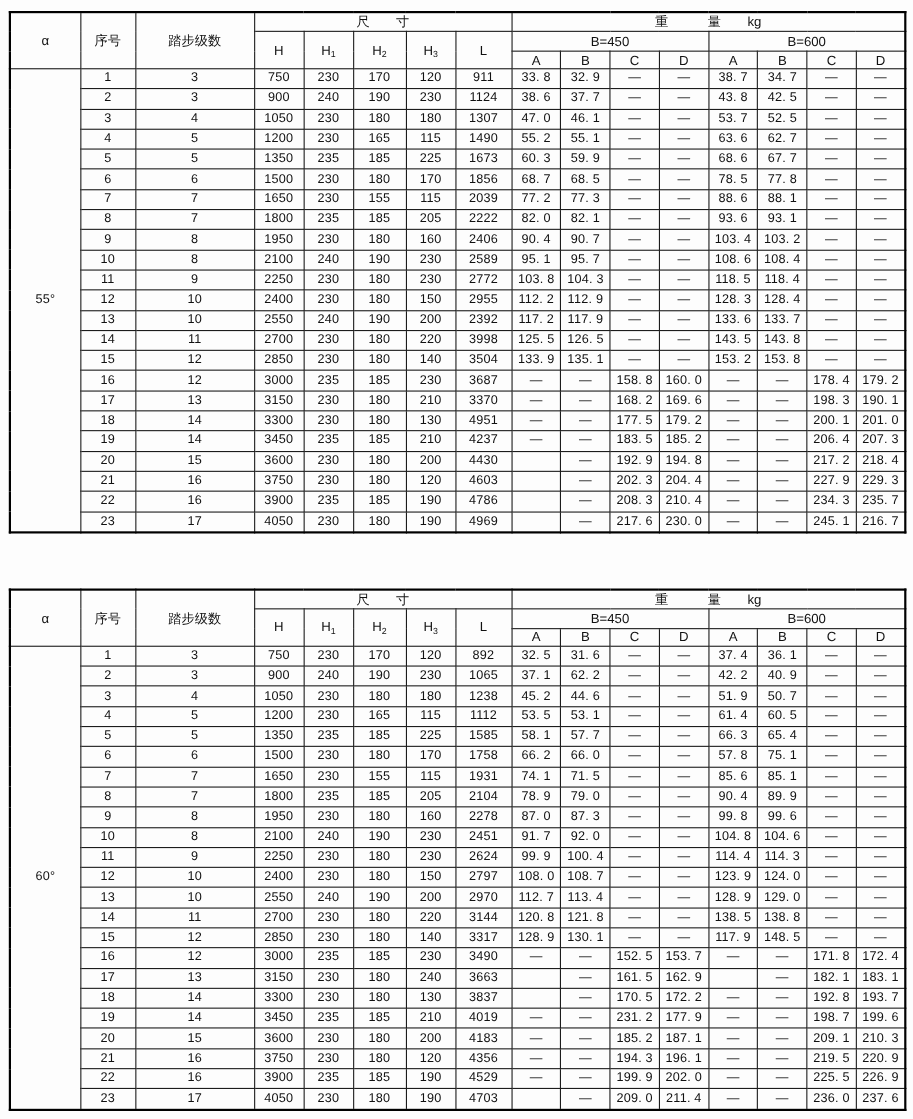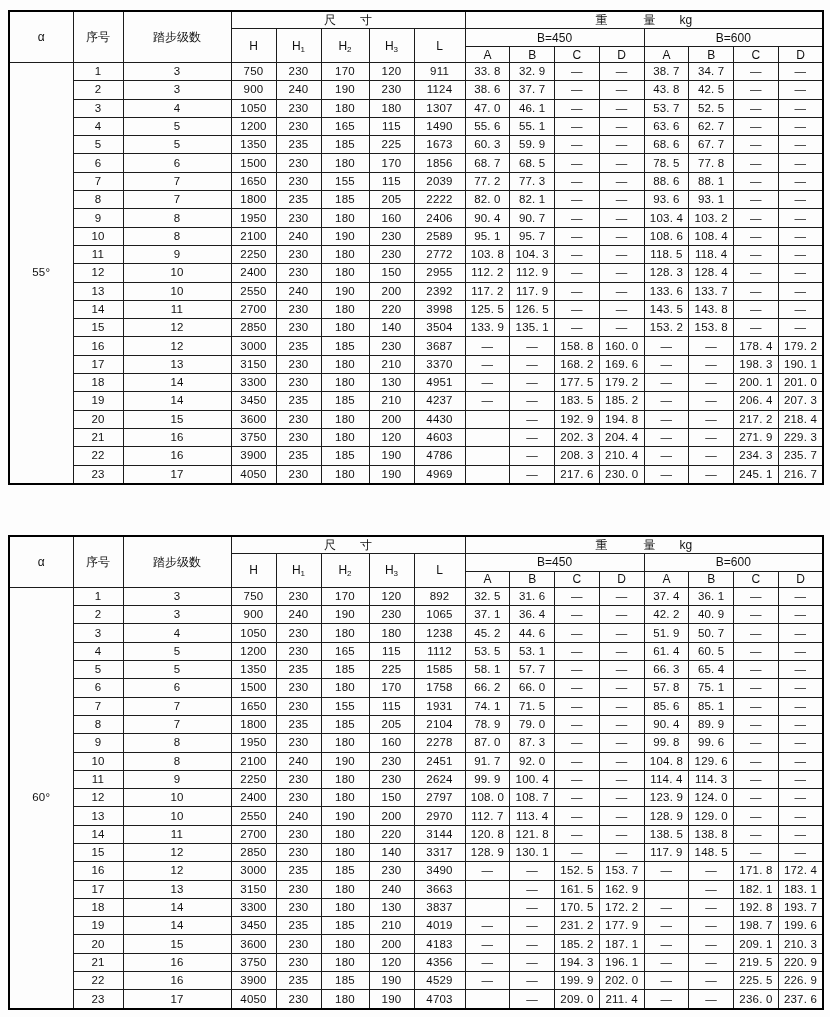--- a/index.html
+++ b/index.html
@@ -171,21 +171,21 @@
           <td>—</td>
         </tr>
         <tr>
           <td>4</td>
           <td>5</td>
           <td>1200</td>
           <td>230</td>
           <td>165</td>
           <td>115</td>
           <td>1490</td>
-          <td>55. 6</td>
+          <td>55. 2</td>
           <td>55. 1</td>
           <td>—</td>
           <td>—</td>
           <td>63. 6</td>
           <td>62. 7</td>
           <td>—</td>
           <td>—</td>
         </tr>
         <tr>
           <td>5</td>
@@ -466,21 +466,21 @@
           <td>230</td>
           <td>180</td>
           <td>120</td>
           <td>4603</td>
           <td></td>
           <td>—</td>
           <td>202. 3</td>
           <td>204. 4</td>
           <td>—</td>
           <td>—</td>
-          <td>271. 9</td>
+          <td>227. 9</td>
           <td>229. 3</td>
         </tr>
         <tr>
           <td>22</td>
           <td>16</td>
           <td>3900</td>
           <td>235</td>
           <td>185</td>
           <td>190</td>
           <td>4786</td>
@@ -581,21 +581,21 @@
         </tr>
         <tr>
           <td>2</td>
           <td>3</td>
           <td>900</td>
           <td>240</td>
           <td>190</td>
           <td>230</td>
           <td>1065</td>
           <td>37. 1</td>
-          <td>36. 4</td>
+          <td>62. 2</td>
           <td>—</td>
           <td>—</td>
           <td>42. 2</td>
           <td>40. 9</td>
           <td>—</td>
           <td>—</td>
         </tr>
         <tr>
           <td>3</td>
           <td>4</td>
@@ -721,21 +721,21 @@
           <td>2100</td>
           <td>240</td>
           <td>190</td>
           <td>230</td>
           <td>2451</td>
           <td>91. 7</td>
           <td>92. 0</td>
           <td>—</td>
           <td>—</td>
           <td>104. 8</td>
-          <td>129. 6</td>
+          <td>104. 6</td>
           <td>—</td>
           <td>—</td>
         </tr>
         <tr>
           <td>11</td>
           <td>9</td>
           <td>2250</td>
           <td>230</td>
           <td>180</td>
           <td>230</td>

